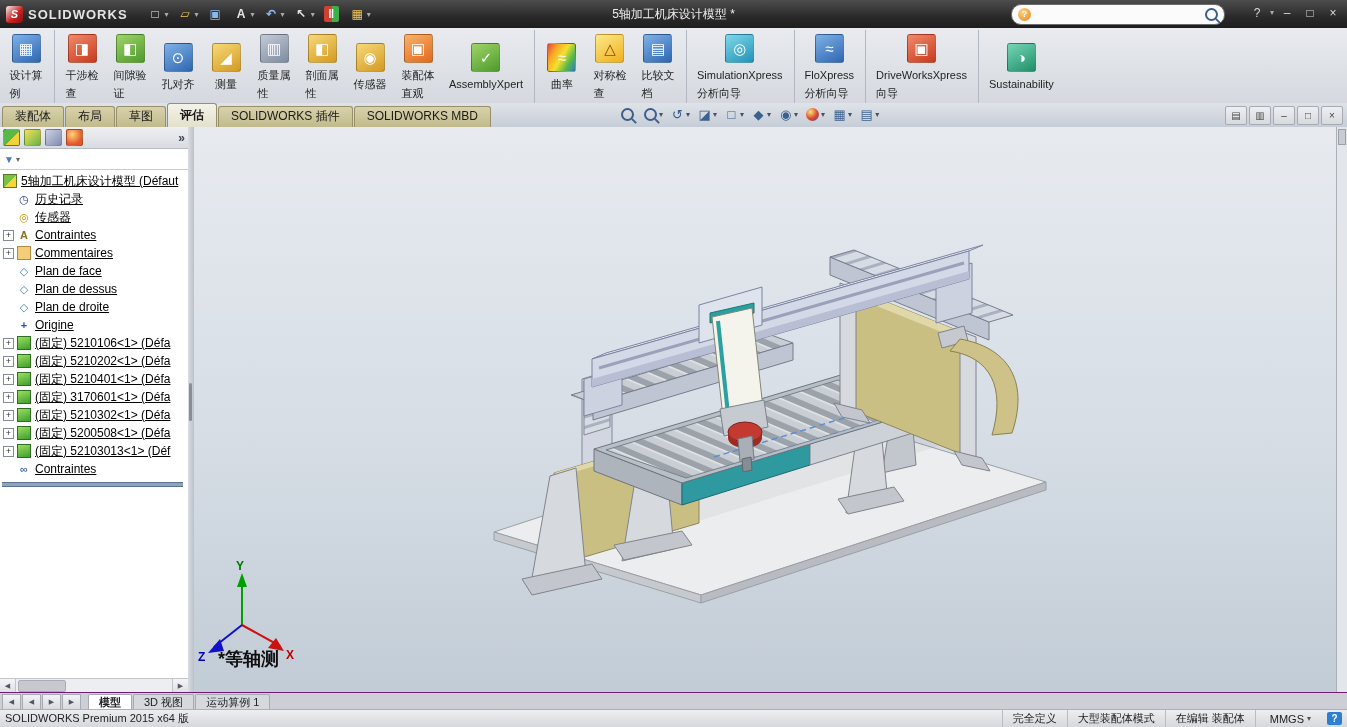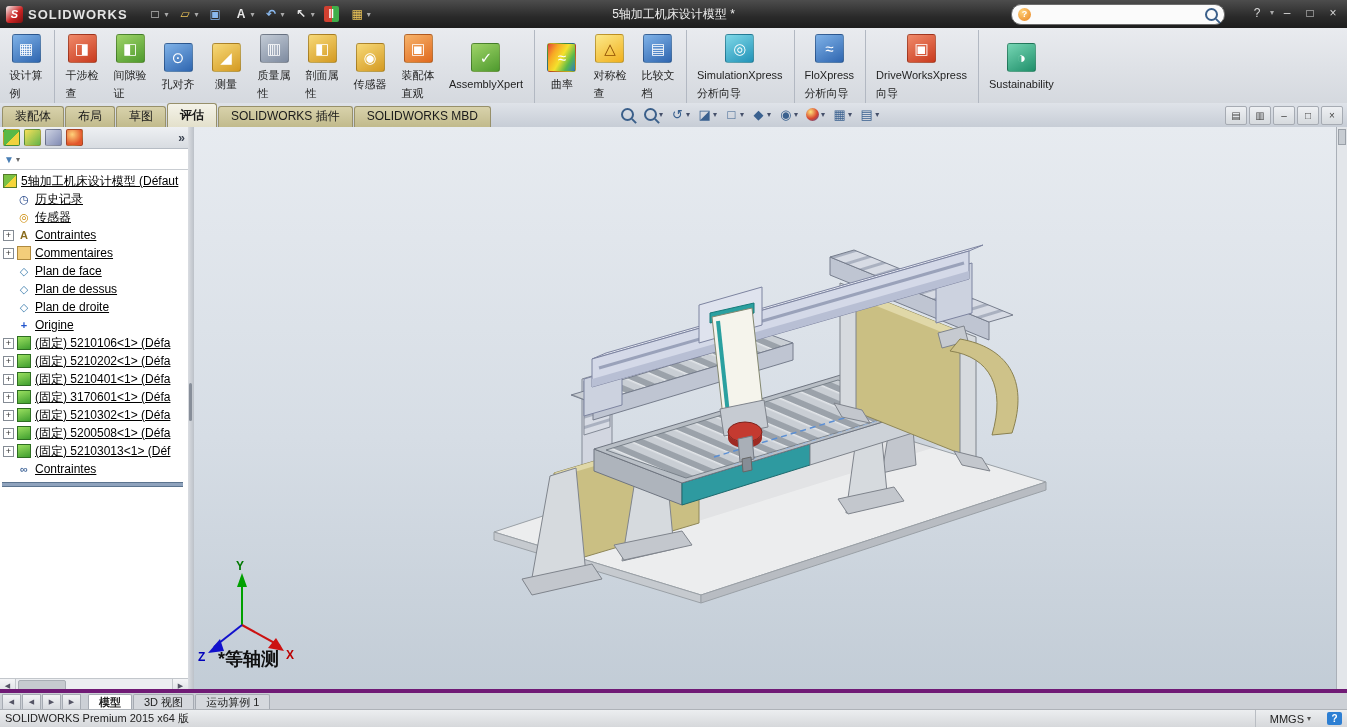--- a/index.html
+++ b/index.html
@@ -122,21 +122,21 @@
   .viewport{position:absolute;top:127px;left:194px;right:10px;bottom:34px;overflow:hidden;
     background:linear-gradient(180deg,#e7ebf0 0%,#d6dde5 55%,#c2ccd6 100%);}
   .viewport svg{position:absolute;inset:0;width:100%;height:100%;}
   .viewlabel{position:absolute;left:24px;bottom:22px;font-size:18px;font-weight:bold;color:#101010;}
   
   .rightstrip{position:absolute;top:127px;right:0;width:10px;bottom:34px;background:#e3e6ea;
     border-left:1px solid #aab0b8;}
   .rshandle{margin:2px 1px;height:14px;background:#c7ccd2;border:1px solid #9aa0a8;}
   
   .bottomtabs{position:absolute;left:0;right:0;bottom:17px;height:17px;background:#ccd0d6;
-    border-top:4px solid #701a75;display:flex;align-items:flex-end;padding-left:2px;}
+    border-top:1px solid #701a75;display:flex;align-items:flex-end;padding-left:2px;}
   .bnav{width:17px;height:14px;background:linear-gradient(#f2f3f5,#d8dbe0);border:1px solid #a6abb3;
     font-size:7px;color:#556;display:flex;align-items:center;justify-content:center;margin-right:1px;}
   .btabs{display:flex;align-items:flex-end;margin-left:6px;}
   .btab{height:15px;line-height:14px;padding:0 10px;background:#d5d8dd;border:1px solid #a6abb3;
     border-bottom:none;font-size:11px;color:#222;border-radius:2px 2px 0 0;margin-right:1px;white-space:nowrap;}
   .btab.active{background:#ffffff;font-weight:bold;}
   
   .statusbar{position:absolute;left:0;right:0;bottom:0;height:17px;
     background:linear-gradient(#eceef0,#d6d8db);border-top:1px solid #aeb2b8;
     display:flex;align-items:center;font-size:11px;color:#222;padding:0 5px;}
@@ -672,18 +672,26 @@
       <div class="btab active">模型</div>
 
       <div class="btab">3D 视图</div>
 
       <div class="btab">运动算例 1</div>
     </span>
 </div>
 
 <div class="statusbar">
   <span class="sleft">SOLIDWORKS Premium 2015 x64 版</span>
+  <span class="sitems">
+
+      <span class="sitem">完全定义</span>
+
+      <span class="sitem">大型装配体模式</span>
+
+      <span class="sitem">在编辑 装配体</span>
+    </span>
   <span class="sunits">
     <span>MMGS</span>
     <span class="scaret">▾</span>
   </span>
   <span class="shelp">?</span>
 </div>
 
 </body></html>

